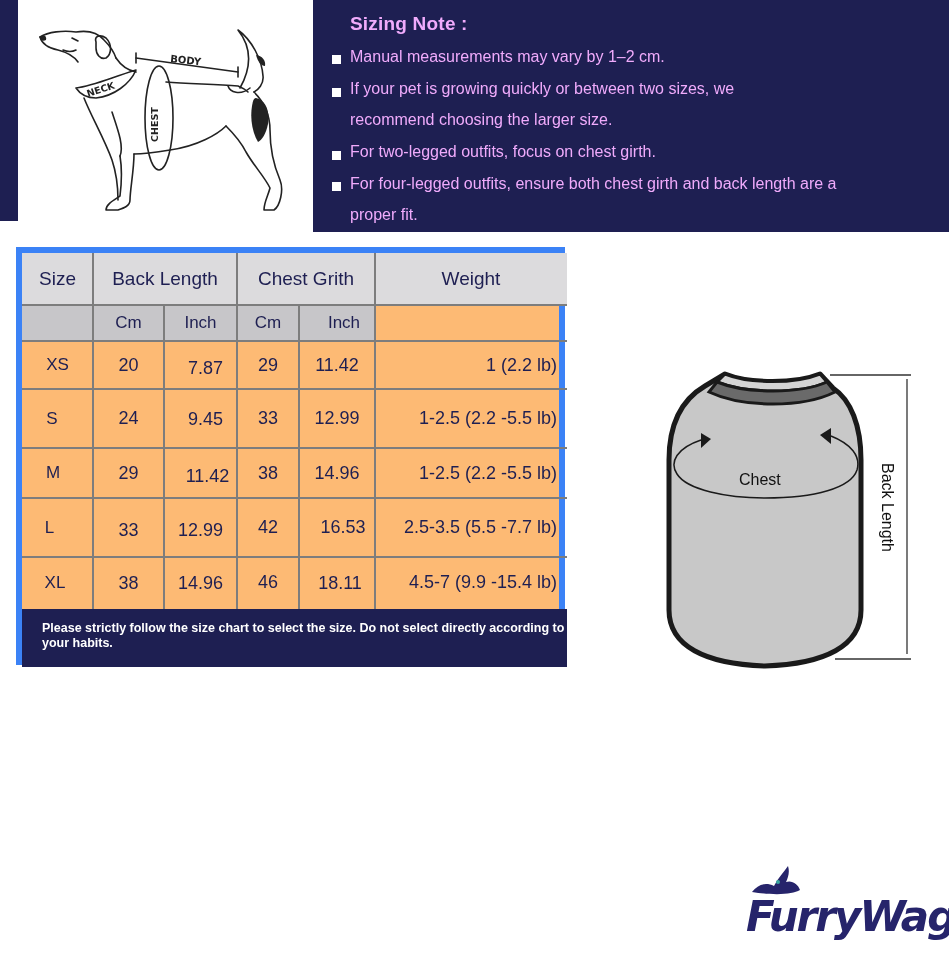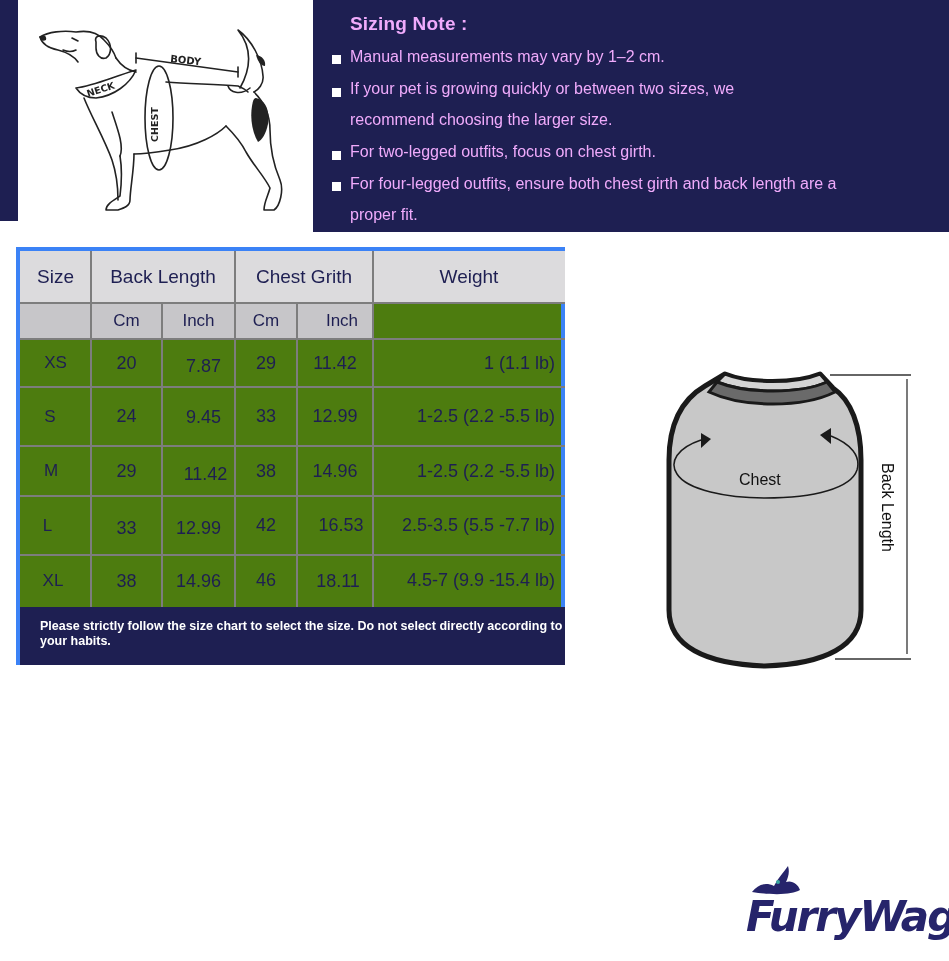--- a/index.html
+++ b/index.html
@@ -8,21 +8,21 @@
 
   .left-stripe { position: absolute; left: 0; top: 0; width: 18px; height: 221px; background: #1e1f52; }
   .dog-panel { position: absolute; left: 18px; top: 0; width: 283px; height: 230px; background: #fff; }
   .dog-panel svg { width: 283px; height: 230px; display: block; }
 
   .note-panel { position: absolute; left: 313px; top: 0; width: 648px; height: 232px; background: #1e1f52; color: #f0abfc; }
   .note-title { position: absolute; left: 37px; top: 13px; font-size: 19px; font-weight: bold; letter-spacing: 0.2px; }
   .note-line { position: absolute; left: 37px; font-size: 16px; white-space: nowrap; text-align: center; }
   .bullet { position: absolute; left: 19px; width: 9px; height: 9px; background: #fff; }
 
-  .size-table { position: absolute; left: 16px; top: 247px; width: 549px; height: 418px; border: 4px solid #3b82f6; background: #4d7c0f; }
+  .size-table { position: absolute; left: 16px; top: 247px; width: 549px; height: 418px; border: 6px solid #3b82f6; background: #fdba74; }
   .cell { position: absolute; display: flex; align-items: center; font-size: 18px; color: #1e1f52; }
   .c-center { justify-content: center; }
   .c-right { justify-content: flex-end; padding-right: 10px; }
   .hdr1 { background: #dcdbdd; font-size: 19px; }
   .hdr2 { background: #c7c6c9; font-size: 17px; }
   .vline { position: absolute; width: 2px; background: #7d7d7d; }
   .hline { position: absolute; height: 2px; background: #7d7d7d; }
   .table-footer { position: absolute; left: 0; top: 356px; width: 545px; height: 58px; background: #1e1f52; color: #fff; font-size: 12.5px; font-weight: bold; padding: 12px 0 0 20px; line-height: 15px; }
 
   .shirt { position: absolute; left: 655px; top: 360px; width: 270px; height: 320px; }
@@ -111,21 +111,21 @@
   <div class="cell c-center hdr2" style="left:142px;top:52px;width:73px;height:36px">Inch</div>
   <div class="cell c-center hdr2" style="left:215px;top:52px;width:62px;height:36px">Cm</div>
   <div class="cell c-center hdr2" style="left:277px;top:52px;width:76px;height:36px;padding-left:14px">Inch</div>
 
   <div>
     <div class="cell c-center" style="left:0;top:88px;width:71px;height:48px;font-size:17px">XS</div>
     <div class="cell c-center" style="left:71px;top:88px;width:71px;height:48px">20</div>
     <div class="cell c-center" style="left:142px;top:88px;width:73px;height:50px;padding-left:10px;padding-top:4px">7.87</div>
     <div class="cell c-center" style="left:215px;top:88px;width:62px;height:48px">29</div>
     <div class="cell c-center" style="left:277px;top:88px;width:76px;height:48px">11.42</div>
-    <div class="cell c-right" style="left:353px;top:88px;width:192px;height:48px">1 (1.1 lb)</div>
+    <div class="cell c-right" style="left:353px;top:88px;width:192px;height:48px">1 (2.2 lb)</div>
   </div>
 
   <div>
     <div class="cell c-center" style="left:0;top:136px;width:60px;height:59px;font-size:17px">S</div>
     <div class="cell c-center" style="left:71px;top:136px;width:71px;height:59px">24</div>
     <div class="cell c-center" style="left:142px;top:136px;width:73px;height:61px;padding-left:10px;padding-top:0">9.45</div>
     <div class="cell c-center" style="left:215px;top:136px;width:62px;height:59px">33</div>
     <div class="cell c-center" style="left:277px;top:136px;width:76px;height:59px">12.99</div>
     <div class="cell c-right" style="left:353px;top:136px;width:192px;height:59px">1-2.5 (2.2 -5.5 lb)</div>
   </div>

